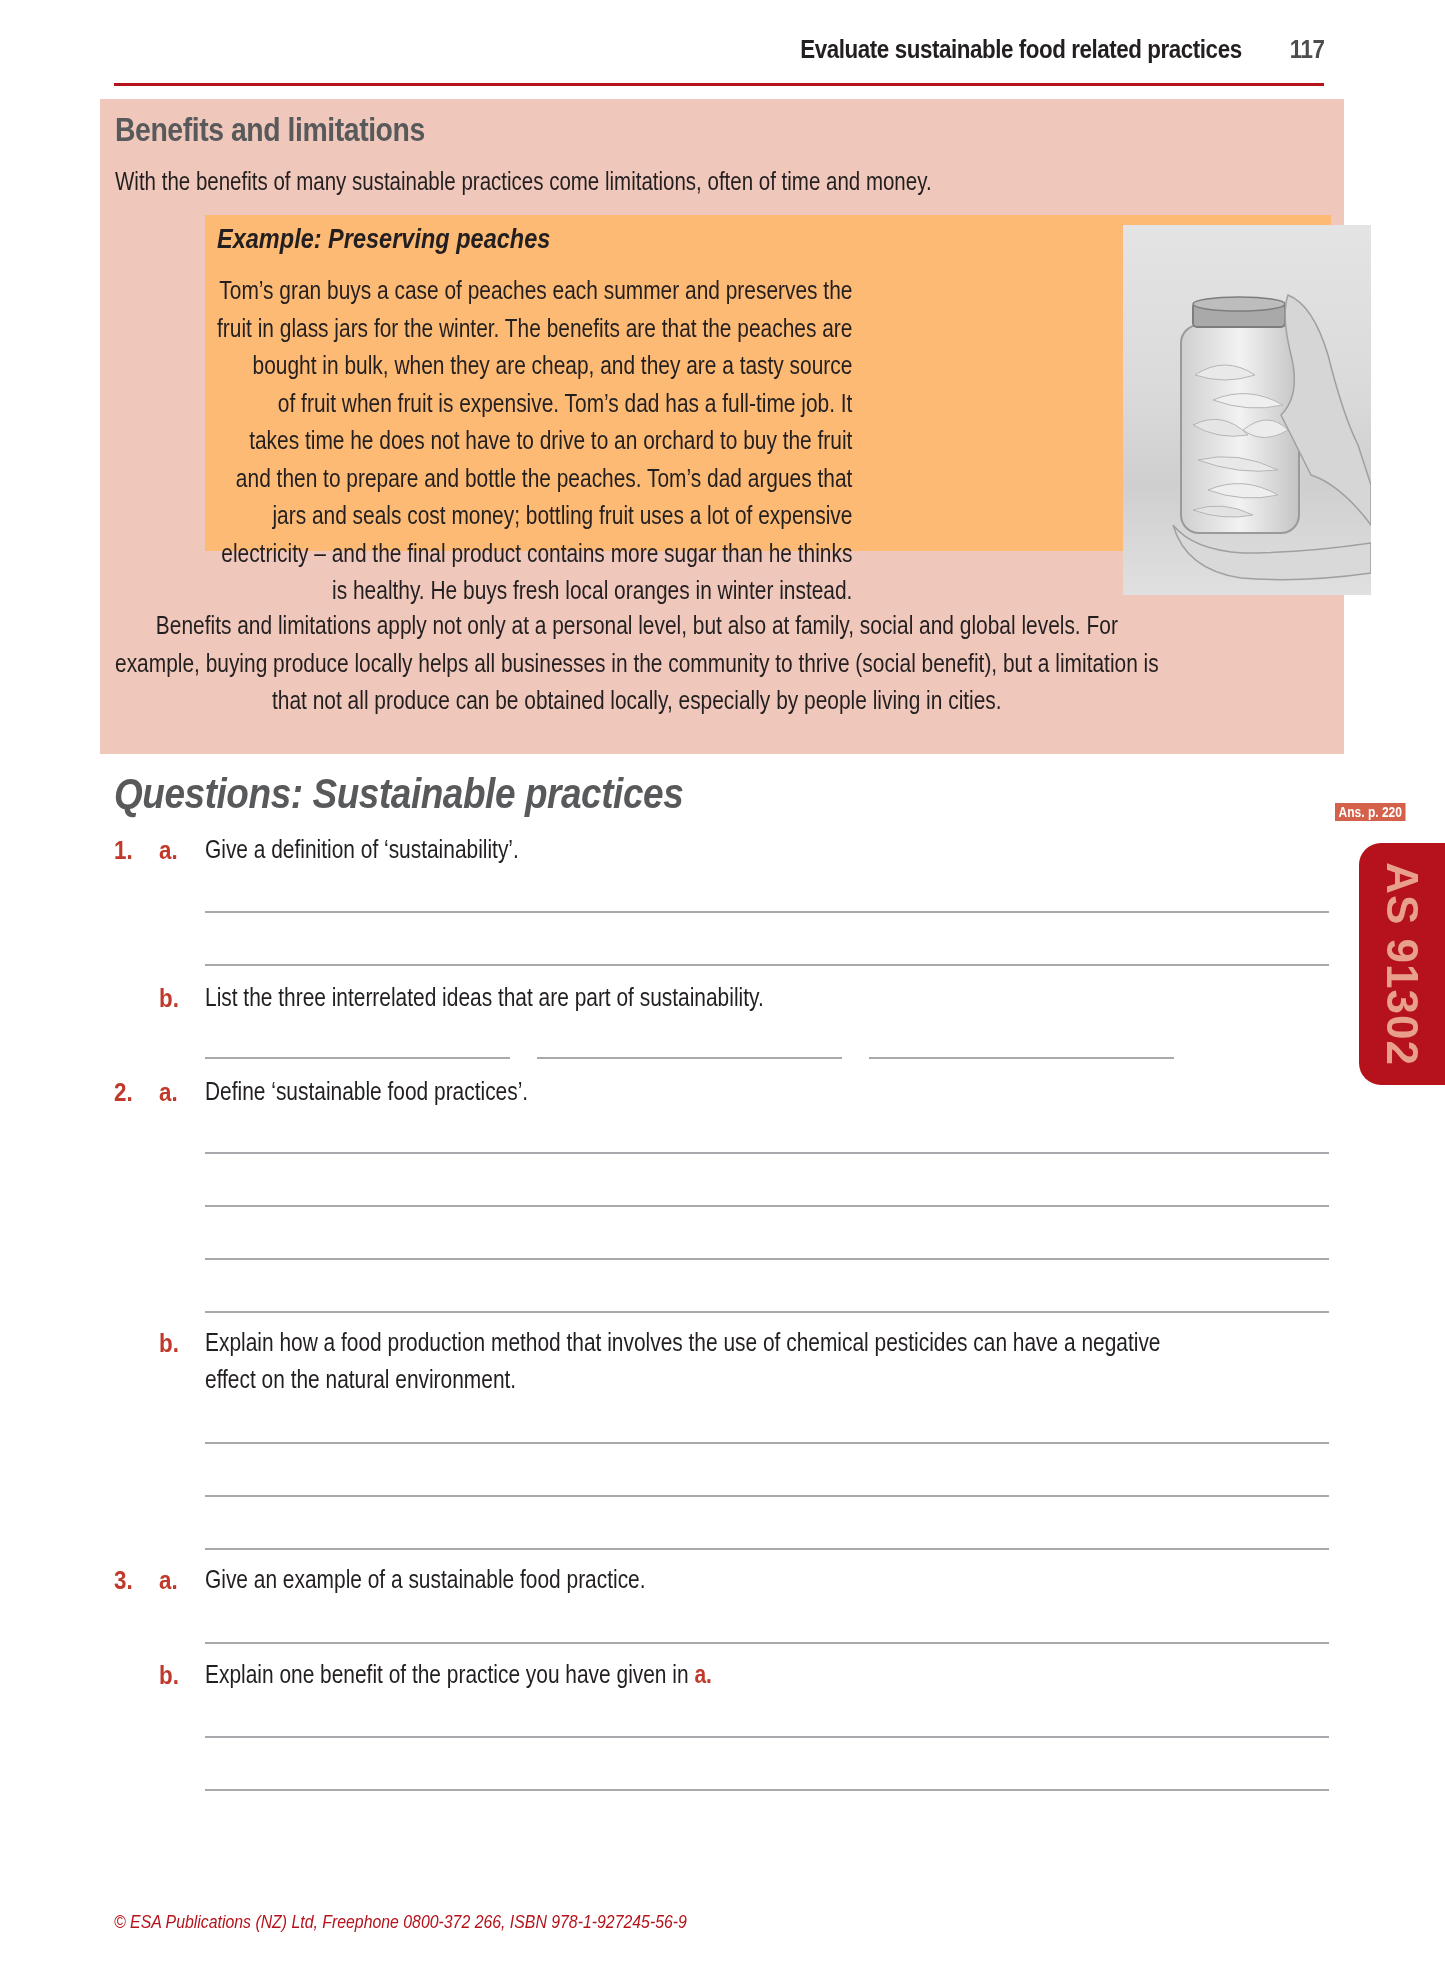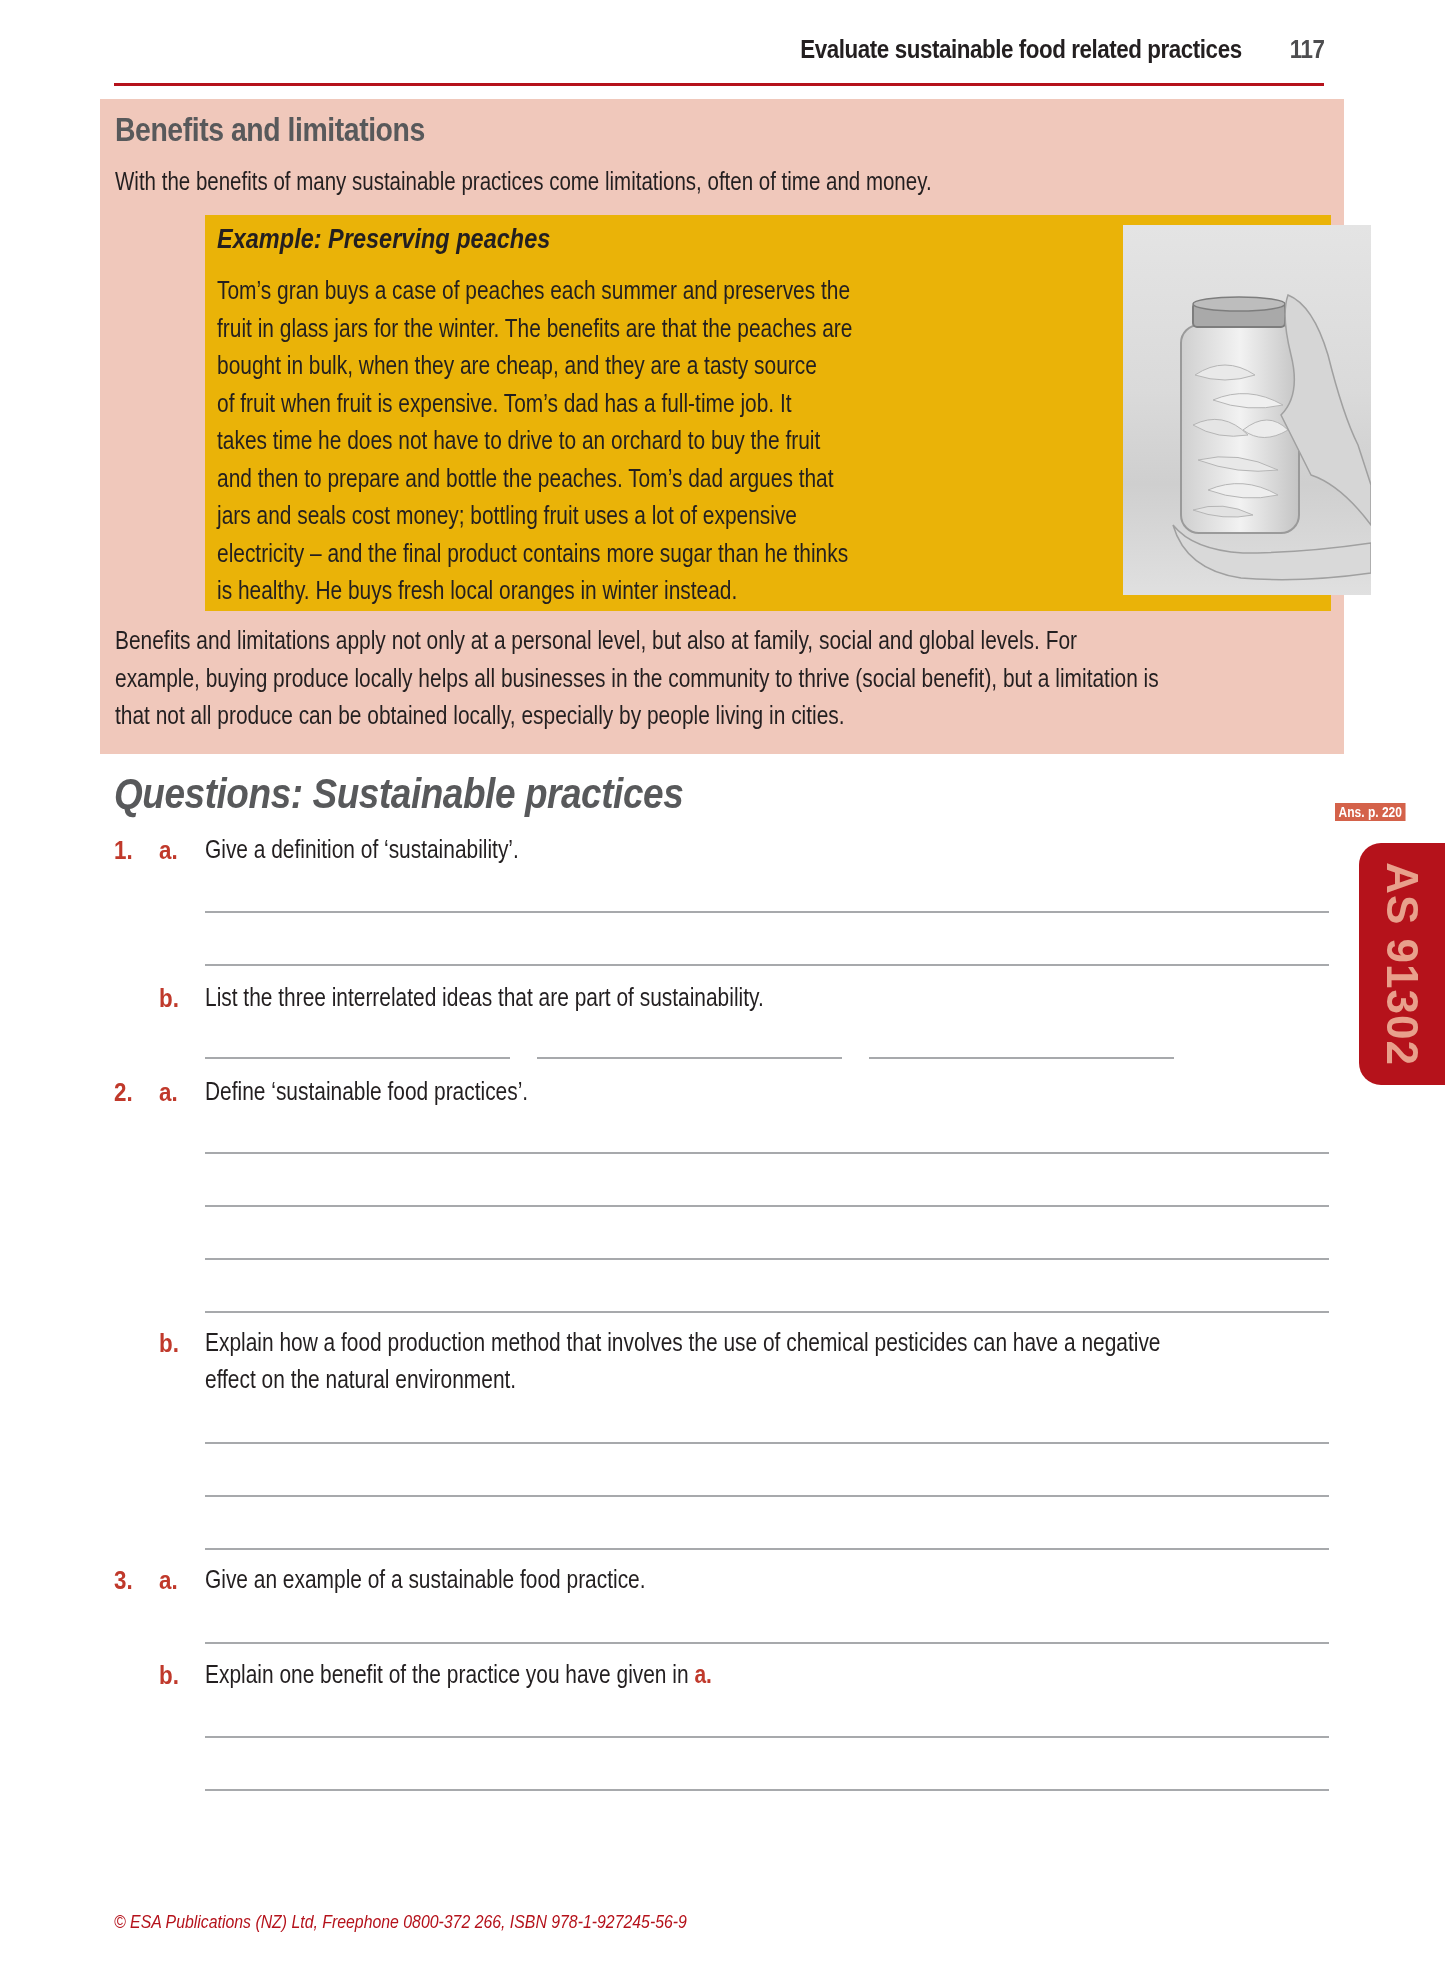--- a/index.html
+++ b/index.html
@@ -26,40 +26,41 @@
       position: absolute; left: 15px; top: 12px;
       font-weight: bold; font-size: 33px; color: #58595b; letter-spacing: -0.5px;
       transform: scaleX(0.86); transform-origin: left center;
     }
     .benefits-intro {
       position: absolute; left: 15px; top: 68px; white-space: nowrap;
       font-size: 25px; color: #231f20;
       transform: scaleX(0.82); transform-origin: left center;
     }
     .example-box {
-      position: absolute; left: 105px; top: 116px; width: 1126px; height: 396px;
-      background: #eab308;
+      position: absolute; left: 105px; top: 116px; width: 1126px; height: 336px;
+      background: #fdba74;
+      text-align: right;
     }
     .example-title {
       position: absolute; left: 12px; top: 8px;
       font-weight: bold; font-style: italic; font-size: 28px; color: #231f20;
       transform: scaleX(0.84); transform-origin: left center; white-space: nowrap;
     }
     .example-body { position: absolute; left: 12px; top: 57px; }
     .example-line {
       height: 37.5px; line-height: 37.5px; white-space: nowrap;
       font-size: 25.5px; color: #231f20;
       transform: scaleX(0.82); transform-origin: left center;
     }
     .photo {
       position: absolute; left: 918px; top: 10px; width: 248px; height: 370px;
       background: linear-gradient(180deg, #e4e4e4 0%, #dadada 45%, #cfcfcf 70%, #e0e0e0 100%);
       overflow: hidden;
     }
-    .benefits-outro { position: absolute; left: 15px; top: 523px; }
+    .benefits-outro { position: absolute; left: 15px; top: 508px; text-align: center; }
     .outro-line {
       height: 37.5px; line-height: 37.5px; white-space: nowrap;
       font-size: 25.5px; color: #231f20;
       transform: scaleX(0.82); transform-origin: left center;
     }
 
     
     .questions-heading {
       position: absolute; left: 114px; top: 770px;
       font-weight: bold; font-style: italic; font-size: 42px; color: #58595b; letter-spacing: -0.5px;

